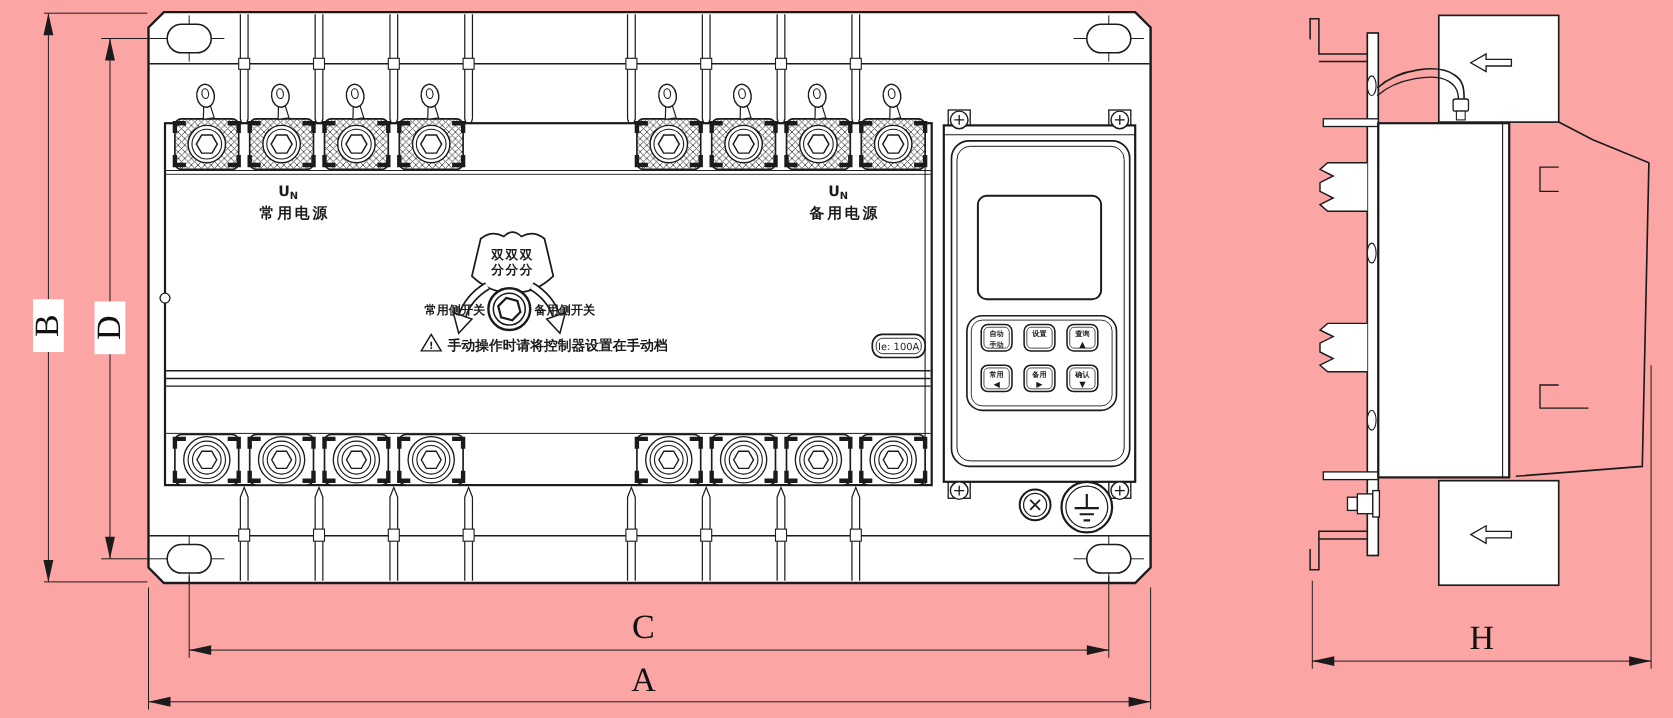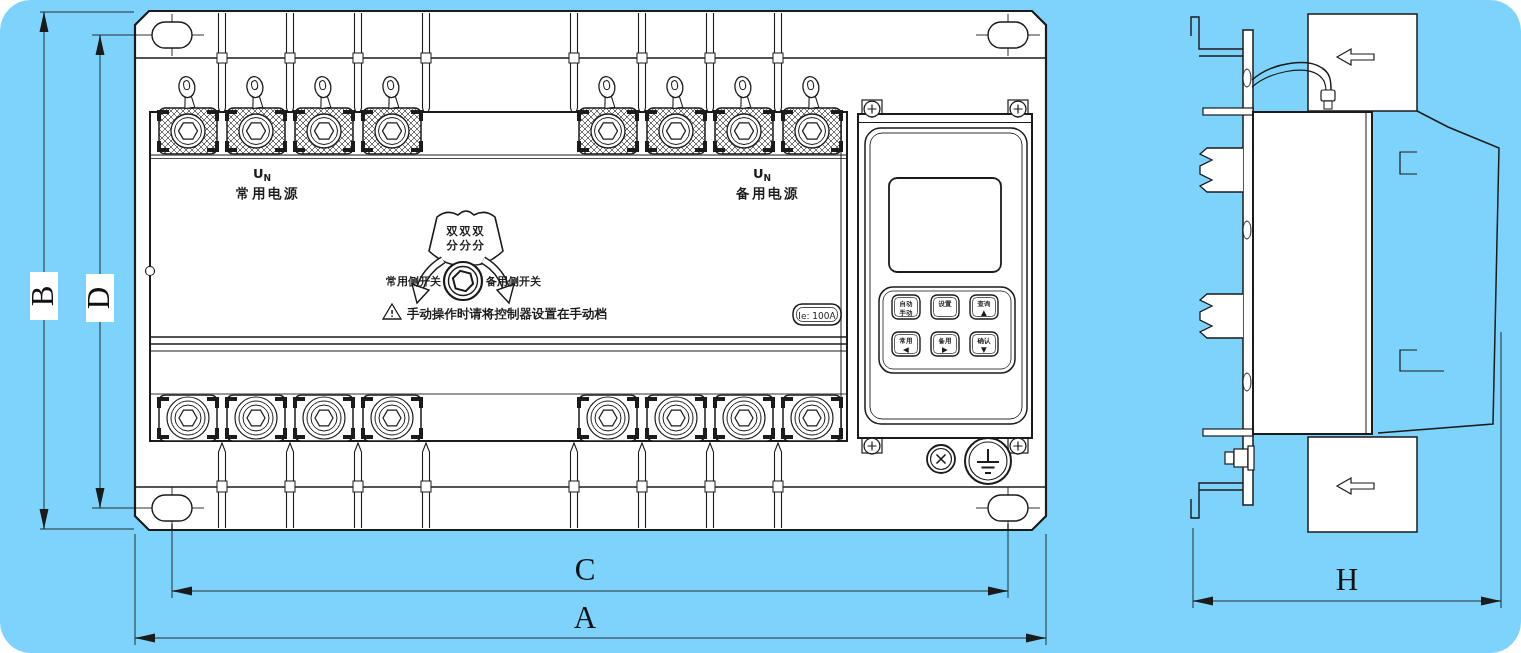--- a/index.html
+++ b/index.html
@@ -1,16 +1,16 @@
 <!DOCTYPE html>
 <html><head>
 <meta charset="utf-8">
 <style>
   html,body{margin:0;padding:0;background:#ffffff;}
-  .canvas{position:relative;width:1521px;height:653px;background:#7dd3fc;overflow:hidden;border-radius:31px;}
+  .canvas{position:relative;width:1521px;height:653px;background:#fca5a5;overflow:hidden;}
   svg{display:block;}
   text{font-family:"DejaVu Sans",sans-serif;fill:#1b1b1b;}
   .dim-letter{font-family:"Liberation Serif","DejaVu Serif",serif;font-size:31px;fill:#111;}
   .cjk{font-family:"DejaVu Sans",sans-serif;font-weight:600;}
 </style>
 </head>
 <body>
 
 <div class="canvas">
 <svg id="dwg" width="1521" height="653" viewBox="0 0 1521 653" xmlns="http://www.w3.org/2000/svg">

